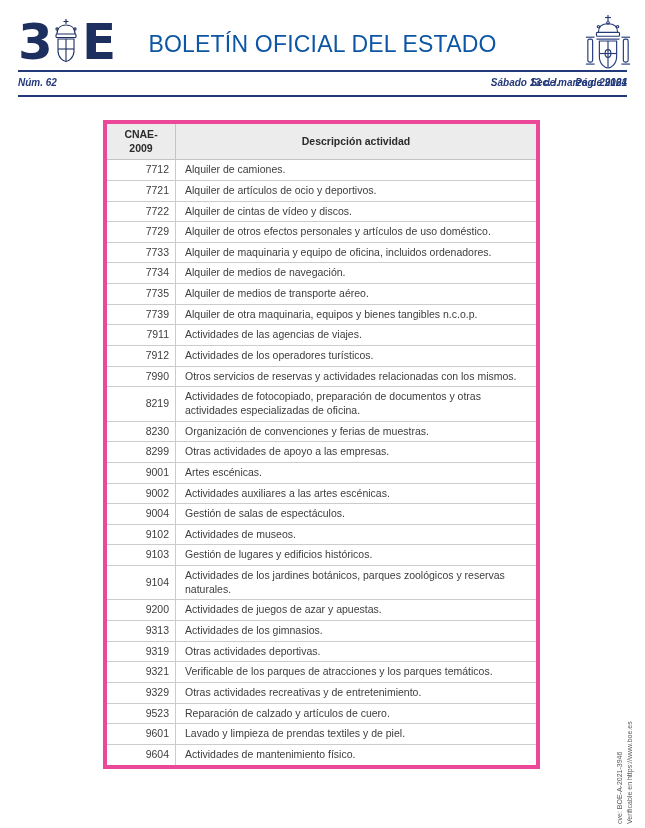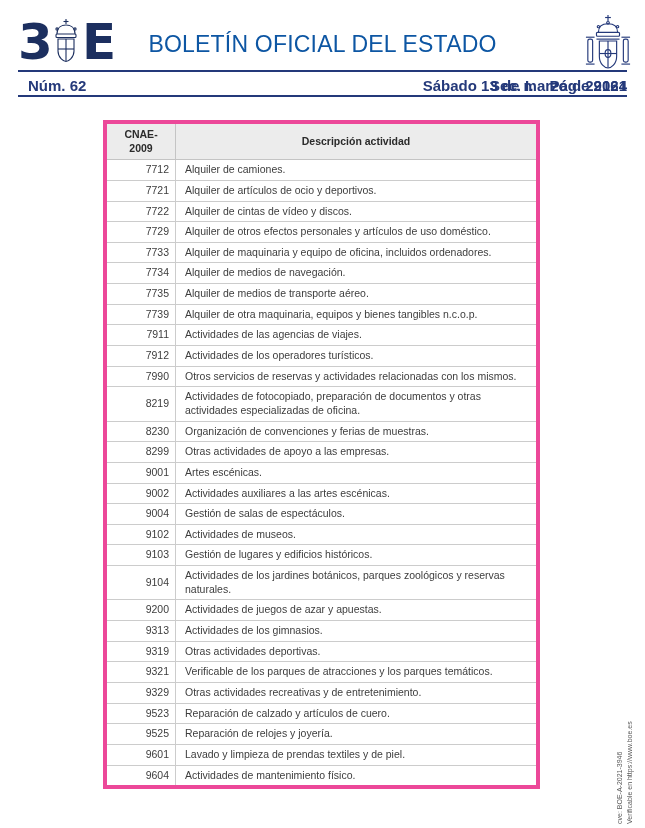--- a/index.html
+++ b/index.html
@@ -16,22 +16,22 @@
     position:absolute;left:0;right:0;top:31px;
     text-align:center;
     font-size:23px;font-weight:normal;letter-spacing:.2px;
     color:#0d56a3;
   }
   .coat-of-arms{position:absolute;right:13px;top:13px;width:48px;height:58px;}
   .rule{position:absolute;left:18px;width:609px;height:2px;background:#24397a;}
   .rule-top{top:70px;}
   .rule-bottom{top:95px;}
   .subheader{
-    position:absolute;left:28px;right:18px;top:77px;height:15px;
-    font-size:15px;font-weight:bold;color:#24397a;
+    position:absolute;left:18px;right:18px;top:77px;height:15px;
+    font-size:10px;font-weight:bold;color:#24397a;font-style:italic;
   }
   .subheader .issue{position:absolute;left:0;top:0;}
   .subheader .date{position:absolute;left:0;right:0;top:0;text-align:right;}
   .subheader .secpag{position:absolute;right:0;top:0;}
   .subheader .secpag .sec{margin-right:16px;}
   
   .table-wrap{position:absolute;left:103px;top:120px;width:437px;}
   table.cnae{
     width:100%;border-collapse:collapse;
     font-size:10.5px;line-height:1.3;color:#3d3d3d;
@@ -229,24 +229,20 @@
           </tr>
           <tr>
             <td class="code">9329</td>
             <td class="desc">Otras actividades recreativas y de entretenimiento.</td>
           </tr>
           <tr>
             <td class="code">9523</td>
             <td class="desc">Reparación de calzado y artículos de cuero.</td>
           </tr>
           <tr>
-            <td class="code">9525</td>
-            <td class="desc">Reparación de relojes y joyería.</td>
-          </tr>
-          <tr>
             <td class="code">9601</td>
             <td class="desc">Lavado y limpieza de prendas textiles y de piel.</td>
           </tr>
           <tr>
             <td class="code">9604</td>
             <td class="desc">Actividades de mantenimiento físico.</td>
           </tr>
         </tbody>
     </table>
   </div>

